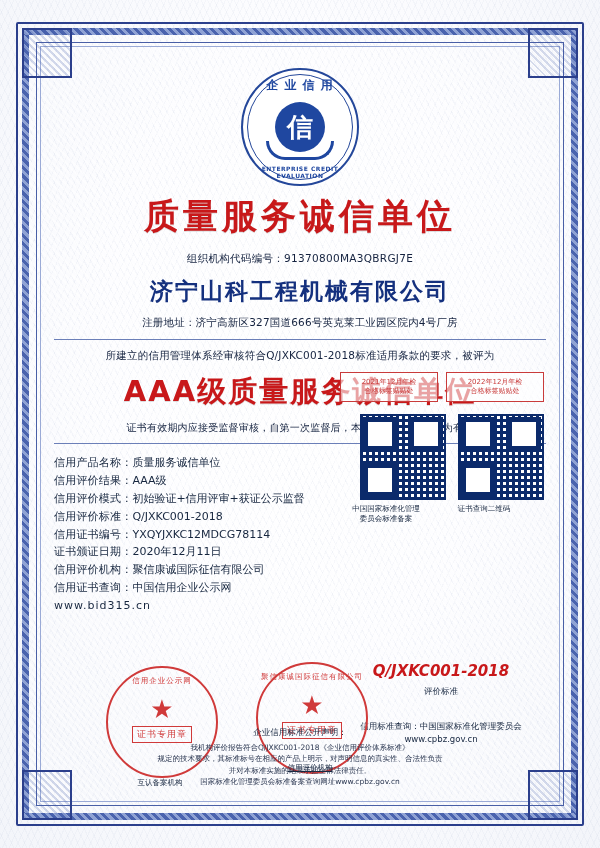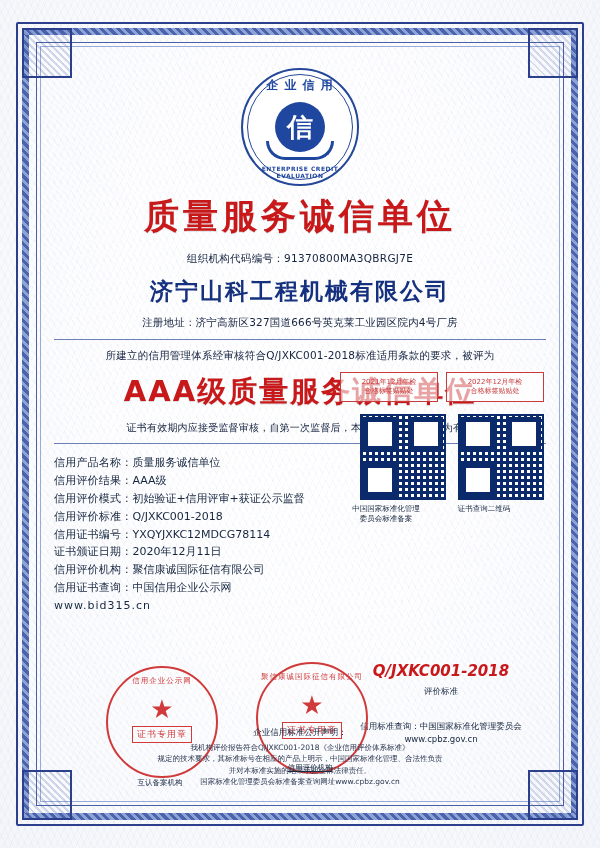--- a/index.html
+++ b/index.html
@@ -299,19 +299,19 @@
     <div class="seal seal-b">
       <div class="arc">聚信康诚国际征信有限公司</div>
       <div class="star">★</div>
       <div class="seal-txt">证书专用章</div>
     </div>
     <div class="seal-cap seal-cap-b">信用评价机构</div>
 
     <div class="footer">
       <div class="f-title">企业信用标准公开声明：</div>
       <div>我机构评价报告符合Q/JXKC001-2018《企业信用评价体系标准》</div>
-      <div>规定的技术要求，其标准标号在相应的产品上明示，中国国家标准化管理、合法性负责</div>
+      <div>规定的技术要求，其标准标号在相应的产品上明示，对声明信息的真实性、合法性负责</div>
       <div>并对本标准实施的结果承担全部法律责任。</div>
       <div>国家标准化管理委员会标准备案查询网址www.cpbz.gov.cn</div>
     </div>
 
   </div>
 </div>
 
 </body></html>

